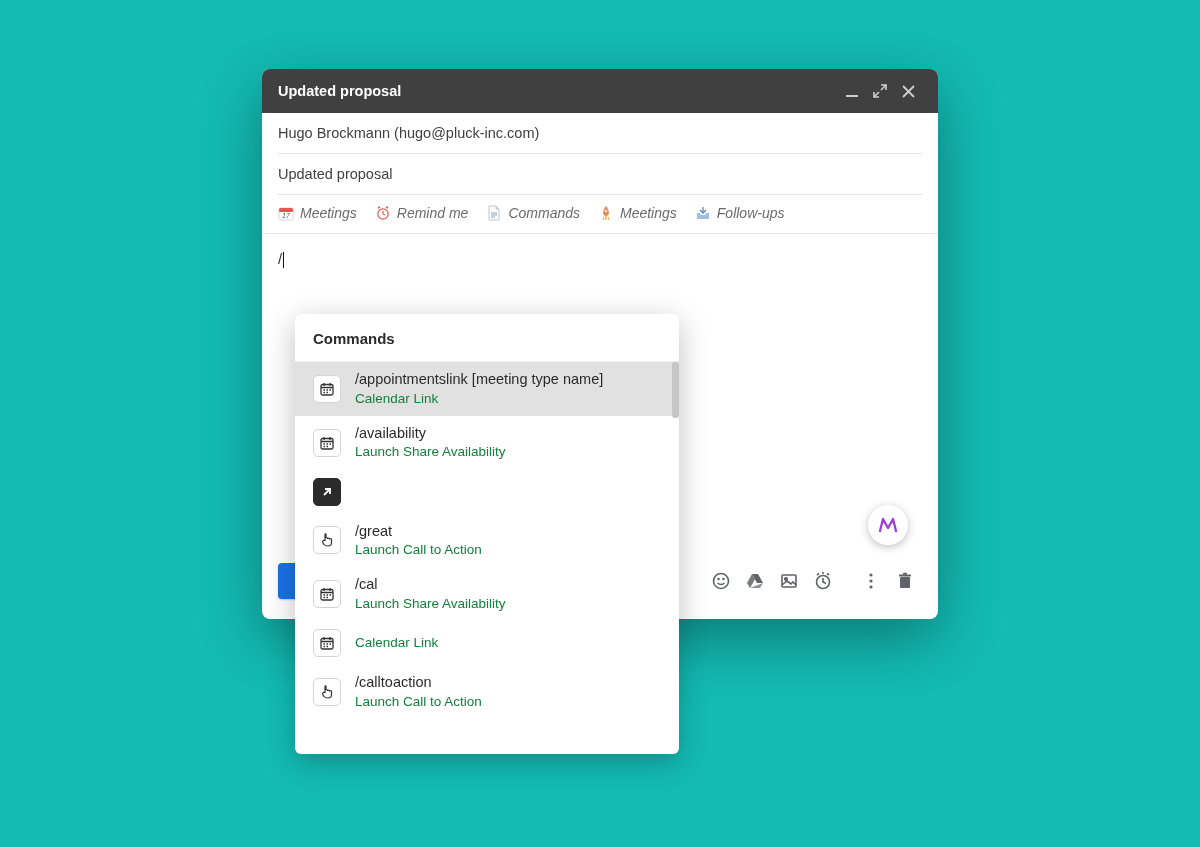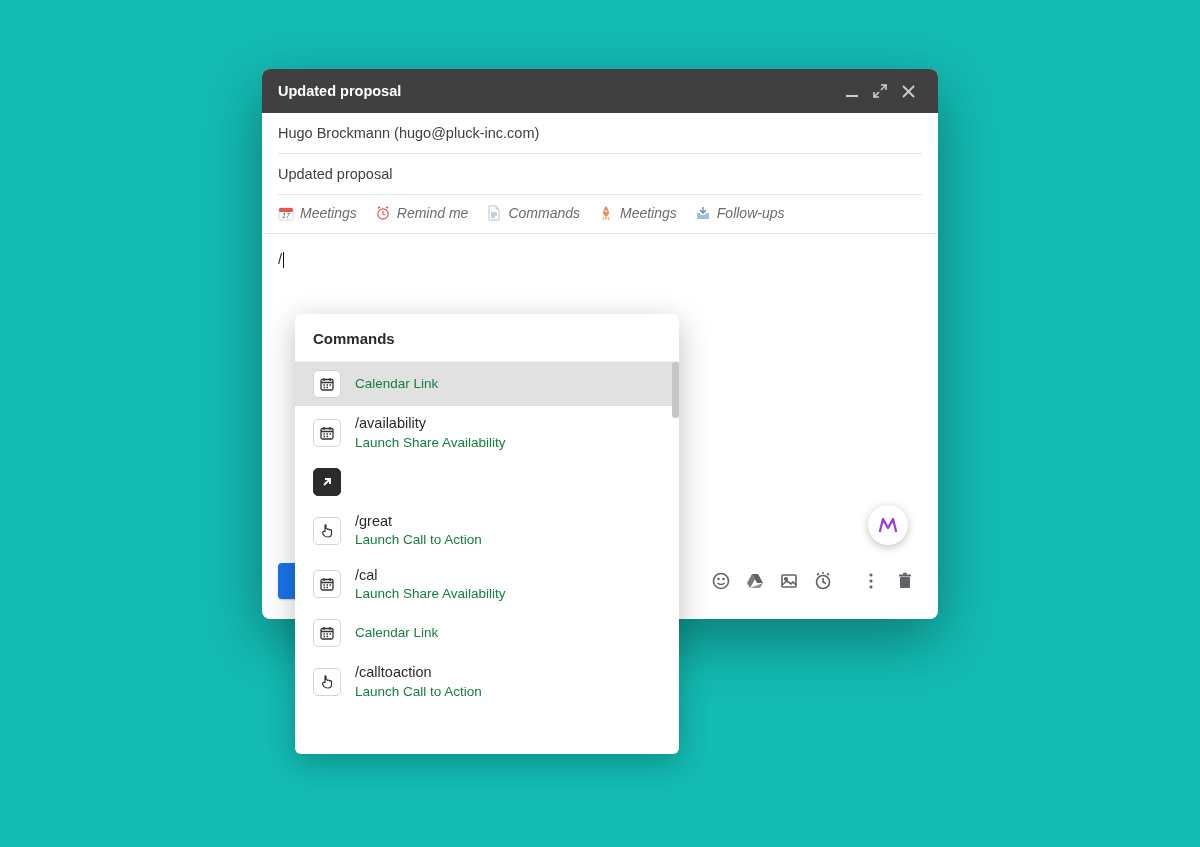--- a/index.html
+++ b/index.html
@@ -331,20 +331,21 @@
           <div class="command-item selected">
             <div class="cmd-iconbox">
               <svg width="16" height="16" viewBox="0 0 16 16" fill="none" stroke="#333" stroke-width="1.3">
                 <rect x="2" y="3.5" width="12" height="10.5" rx="1.5"></rect>
                 <path d="M2 6.5 H14"></path>
                 <path d="M5 2 V5 M11 2 V5"></path>
                 <path d="M4.5 9 H6 M7.5 9 H9 M10.5 9 H12 M4.5 11.5 H6 M7.5 11.5 H9"></path>
               </svg>
             </div>
             <div class="cmd-text">
+              <div class="cmd-name">/appointmentslink [meeting type name]</div>
               <div class="cmd-desc">Calendar Link</div>
             </div>
           </div>
           <div class="command-item">
             <div class="cmd-iconbox">
               <svg width="16" height="16" viewBox="0 0 16 16" fill="none" stroke="#333" stroke-width="1.3">
                 <rect x="2" y="3.5" width="12" height="10.5" rx="1.5"></rect>
                 <path d="M2 6.5 H14"></path>
                 <path d="M5 2 V5 M11 2 V5"></path>
                 <path d="M4.5 9 H6 M7.5 9 H9 M10.5 9 H12 M4.5 11.5 H6 M7.5 11.5 H9"></path>

